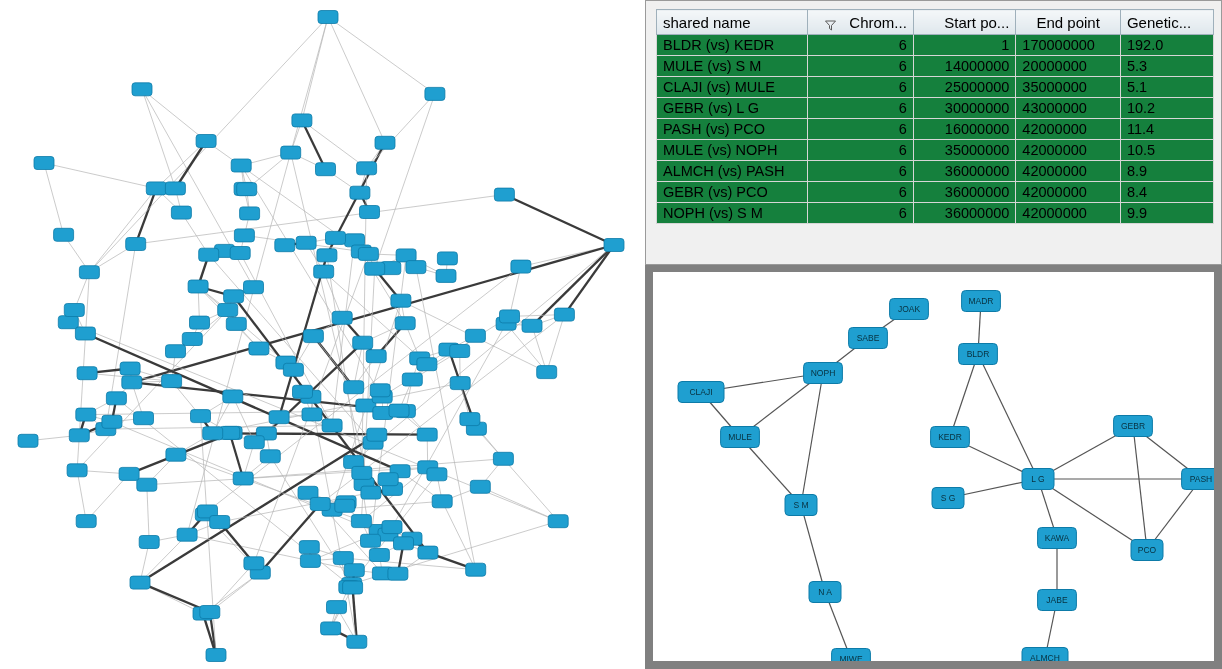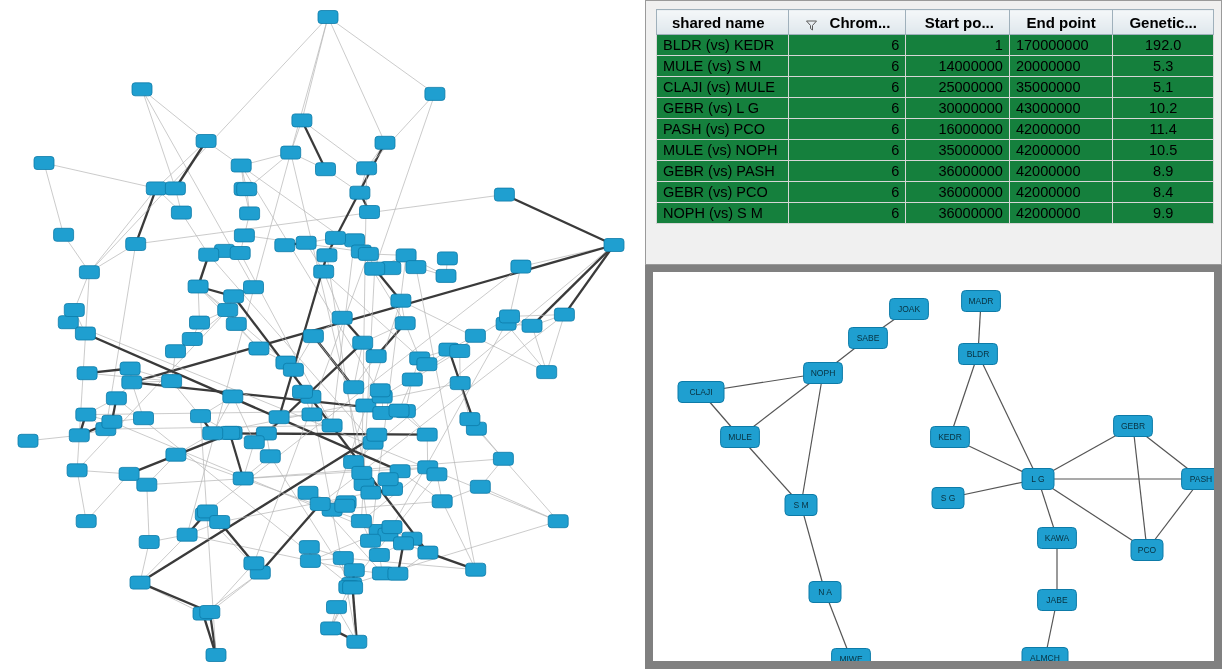--- a/index.html
+++ b/index.html
@@ -51,41 +51,41 @@
     border-collapse: collapse;
     width: 558px;
     font-size: 14.5px;
     color: #000;
     background: #ffffff;
   }
   table.net-table thead th {
     background: linear-gradient(to bottom, #f4f7f9 0%, #dfe7ec 100%);
     border: 1px solid #9fb0bb;
     border-left: none;
-    font-weight: bold;
+    font-weight: normal;
     font-size: 15px;
     height: 22px;
-    padding: 1px 15px;
+    padding: 1px 6px;
     color: #000;
     white-space: nowrap;
   }
   table.net-table thead th:first-child { border-left: 1px solid #9fb0bb; }
   table.net-table tbody td {
     border: 1px solid #d6d6d6;
     border-top: none;
     height: 20px;
     padding: 0 6px;
     white-space: nowrap;
     background: #15803d;
   }
   .col-name  { text-align: left;  width: 150px; }
   .col-chrom { text-align: right; width: 102px; }
   .col-start { text-align: right; width: 108px; }
   .col-end   { width: 106px; }
-  .col-gen   { text-align: center; width: 92px; }
+  .col-gen   { text-align: left; width: 92px; }
   .filter-ico {
     display: inline-block;
     width: 11px;
     height: 11px;
     margin-right: 5px;
     vertical-align: -1px;
   }
   .hdr-chrom-inner { display: flex; align-items: center; justify-content: flex-end; gap: 8px; }
   .hdr-chrom-inner .lbl { flex: 0 0 auto; }
 
@@ -1028,21 +1028,21 @@
             <td class="col-gen">11.4</td>
           </tr>
           <tr>
             <td class="col-name">MULE (vs) NOPH</td>
             <td class="col-chrom">6</td>
             <td class="col-start">35000000</td>
             <td class="col-end">42000000</td>
             <td class="col-gen">10.5</td>
           </tr>
           <tr>
-            <td class="col-name">GEBR (vs) PASH</td>
+            <td class="col-name">ALMCH (vs) PASH</td>
             <td class="col-chrom">6</td>
             <td class="col-start">36000000</td>
             <td class="col-end">42000000</td>
             <td class="col-gen">8.9</td>
           </tr>
           <tr>
             <td class="col-name">GEBR (vs) PCO</td>
             <td class="col-chrom">6</td>
             <td class="col-start">36000000</td>
             <td class="col-end">42000000</td>

